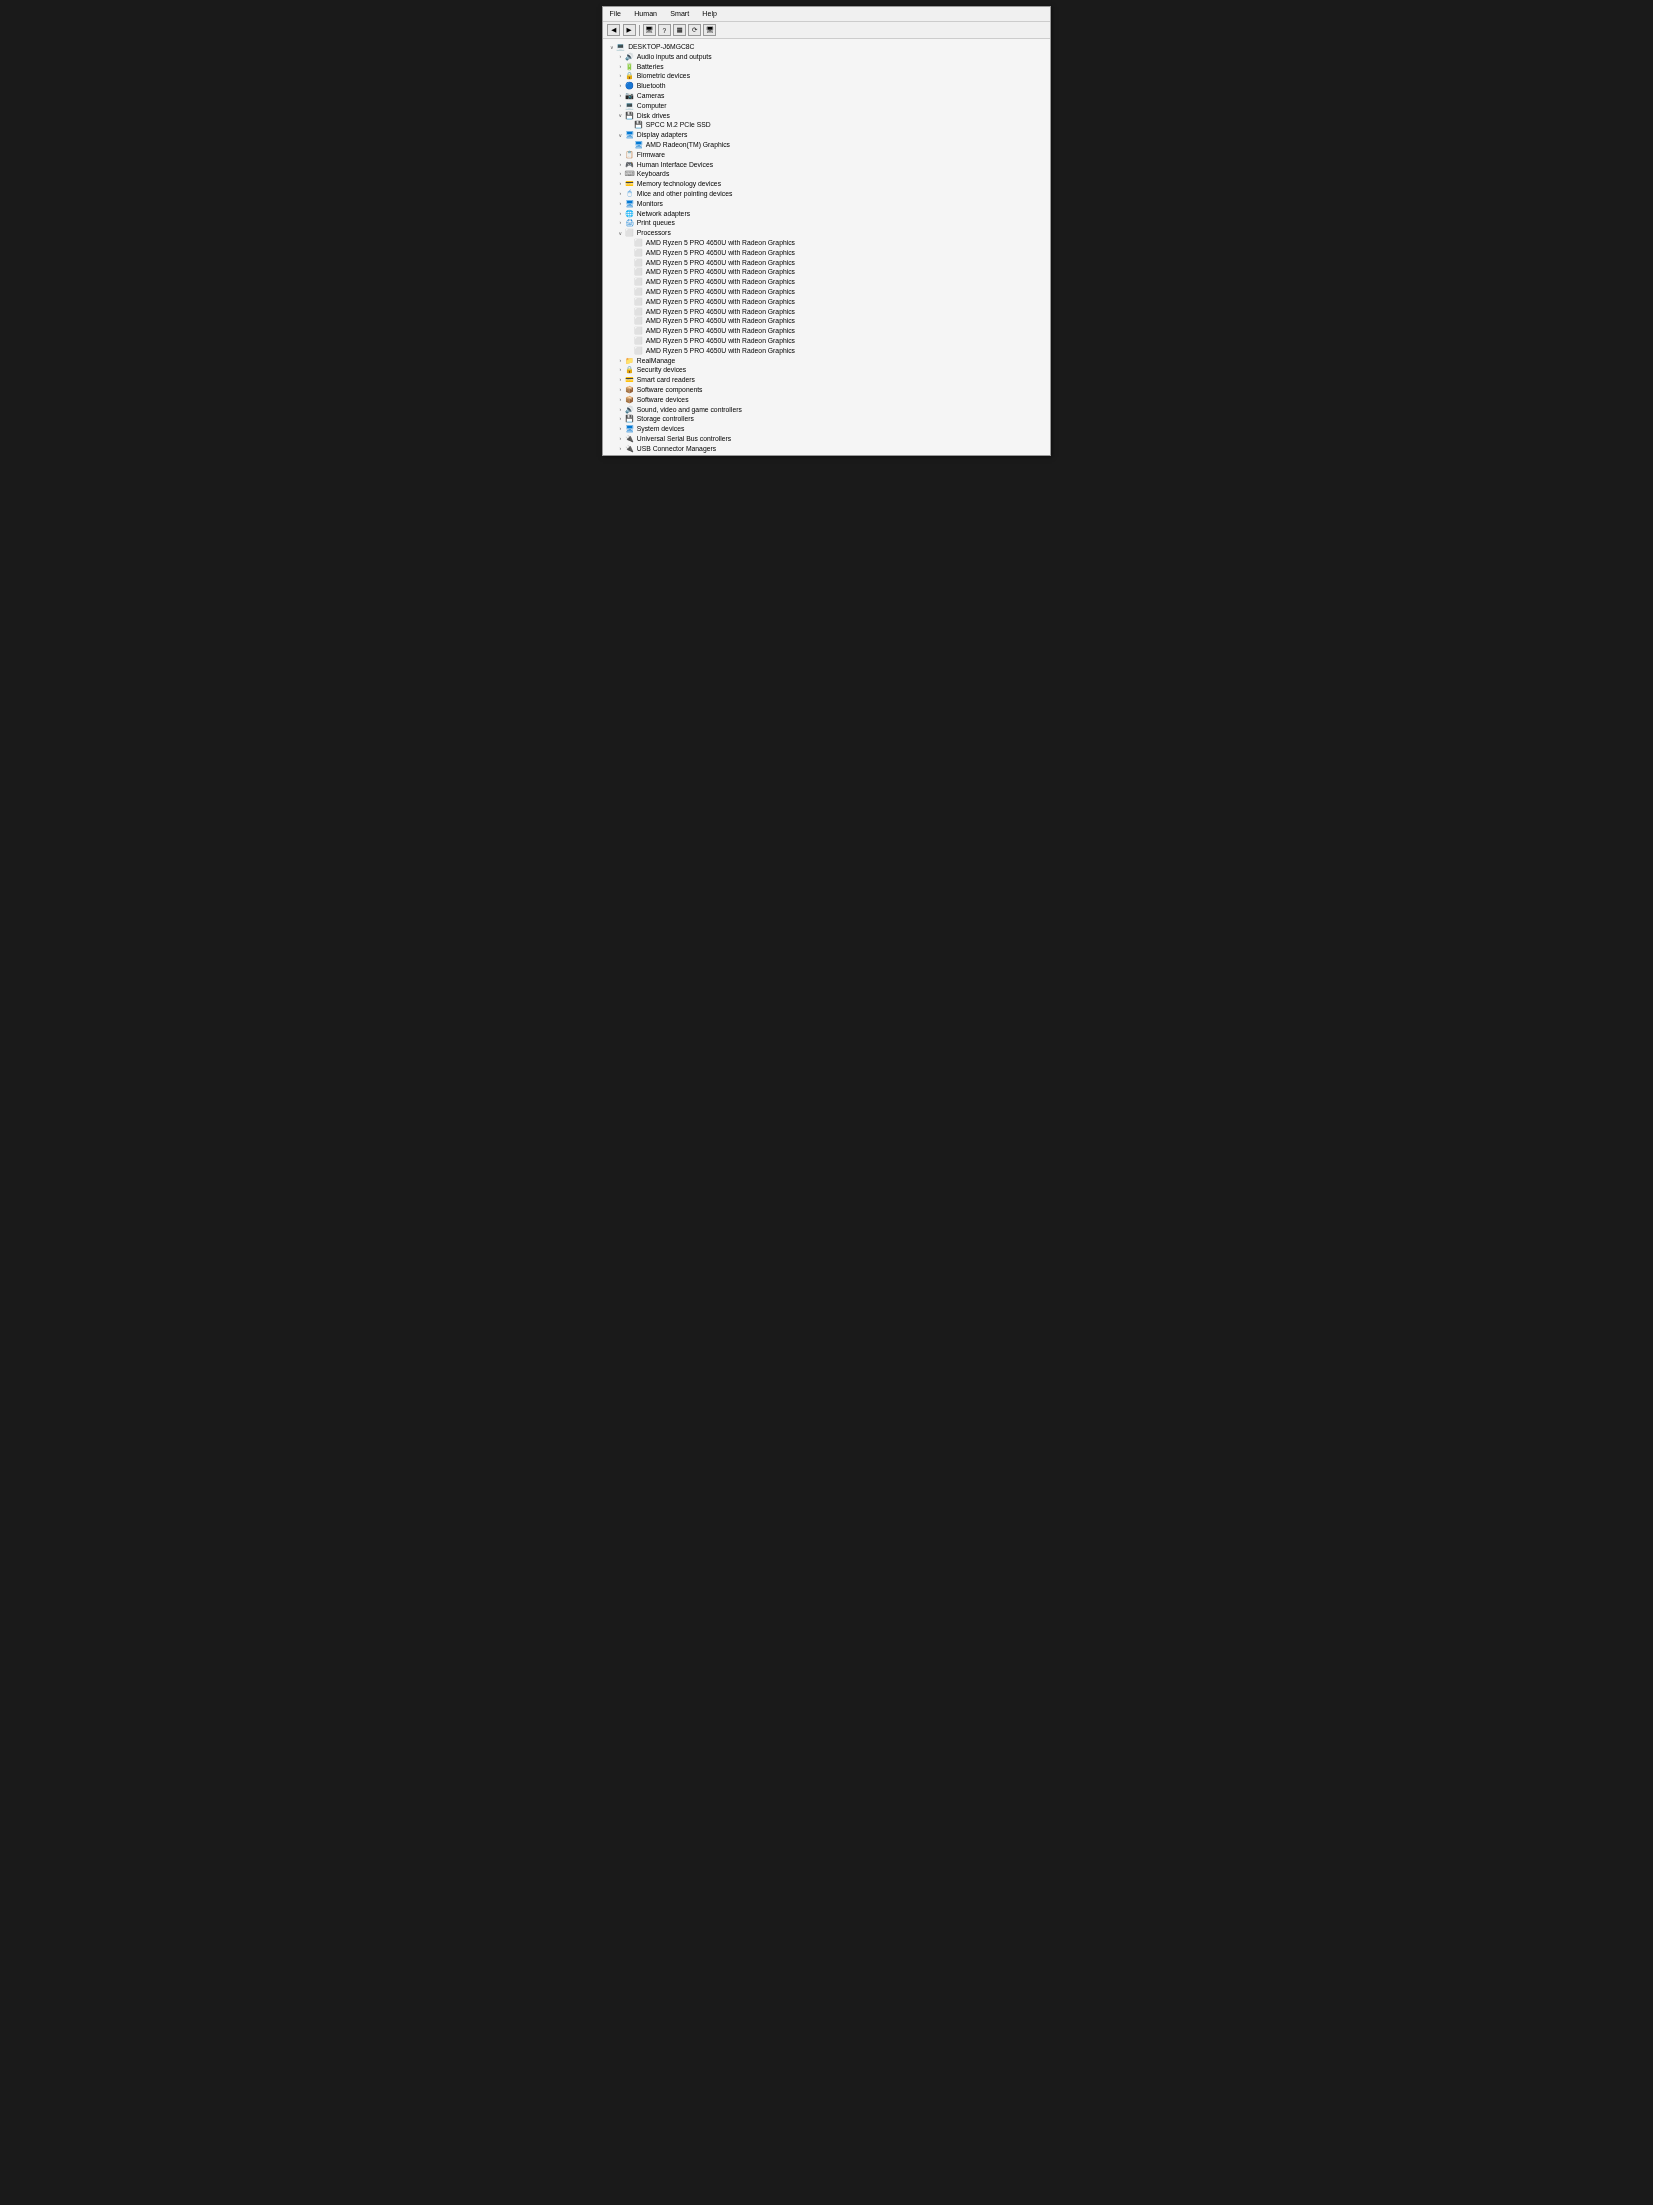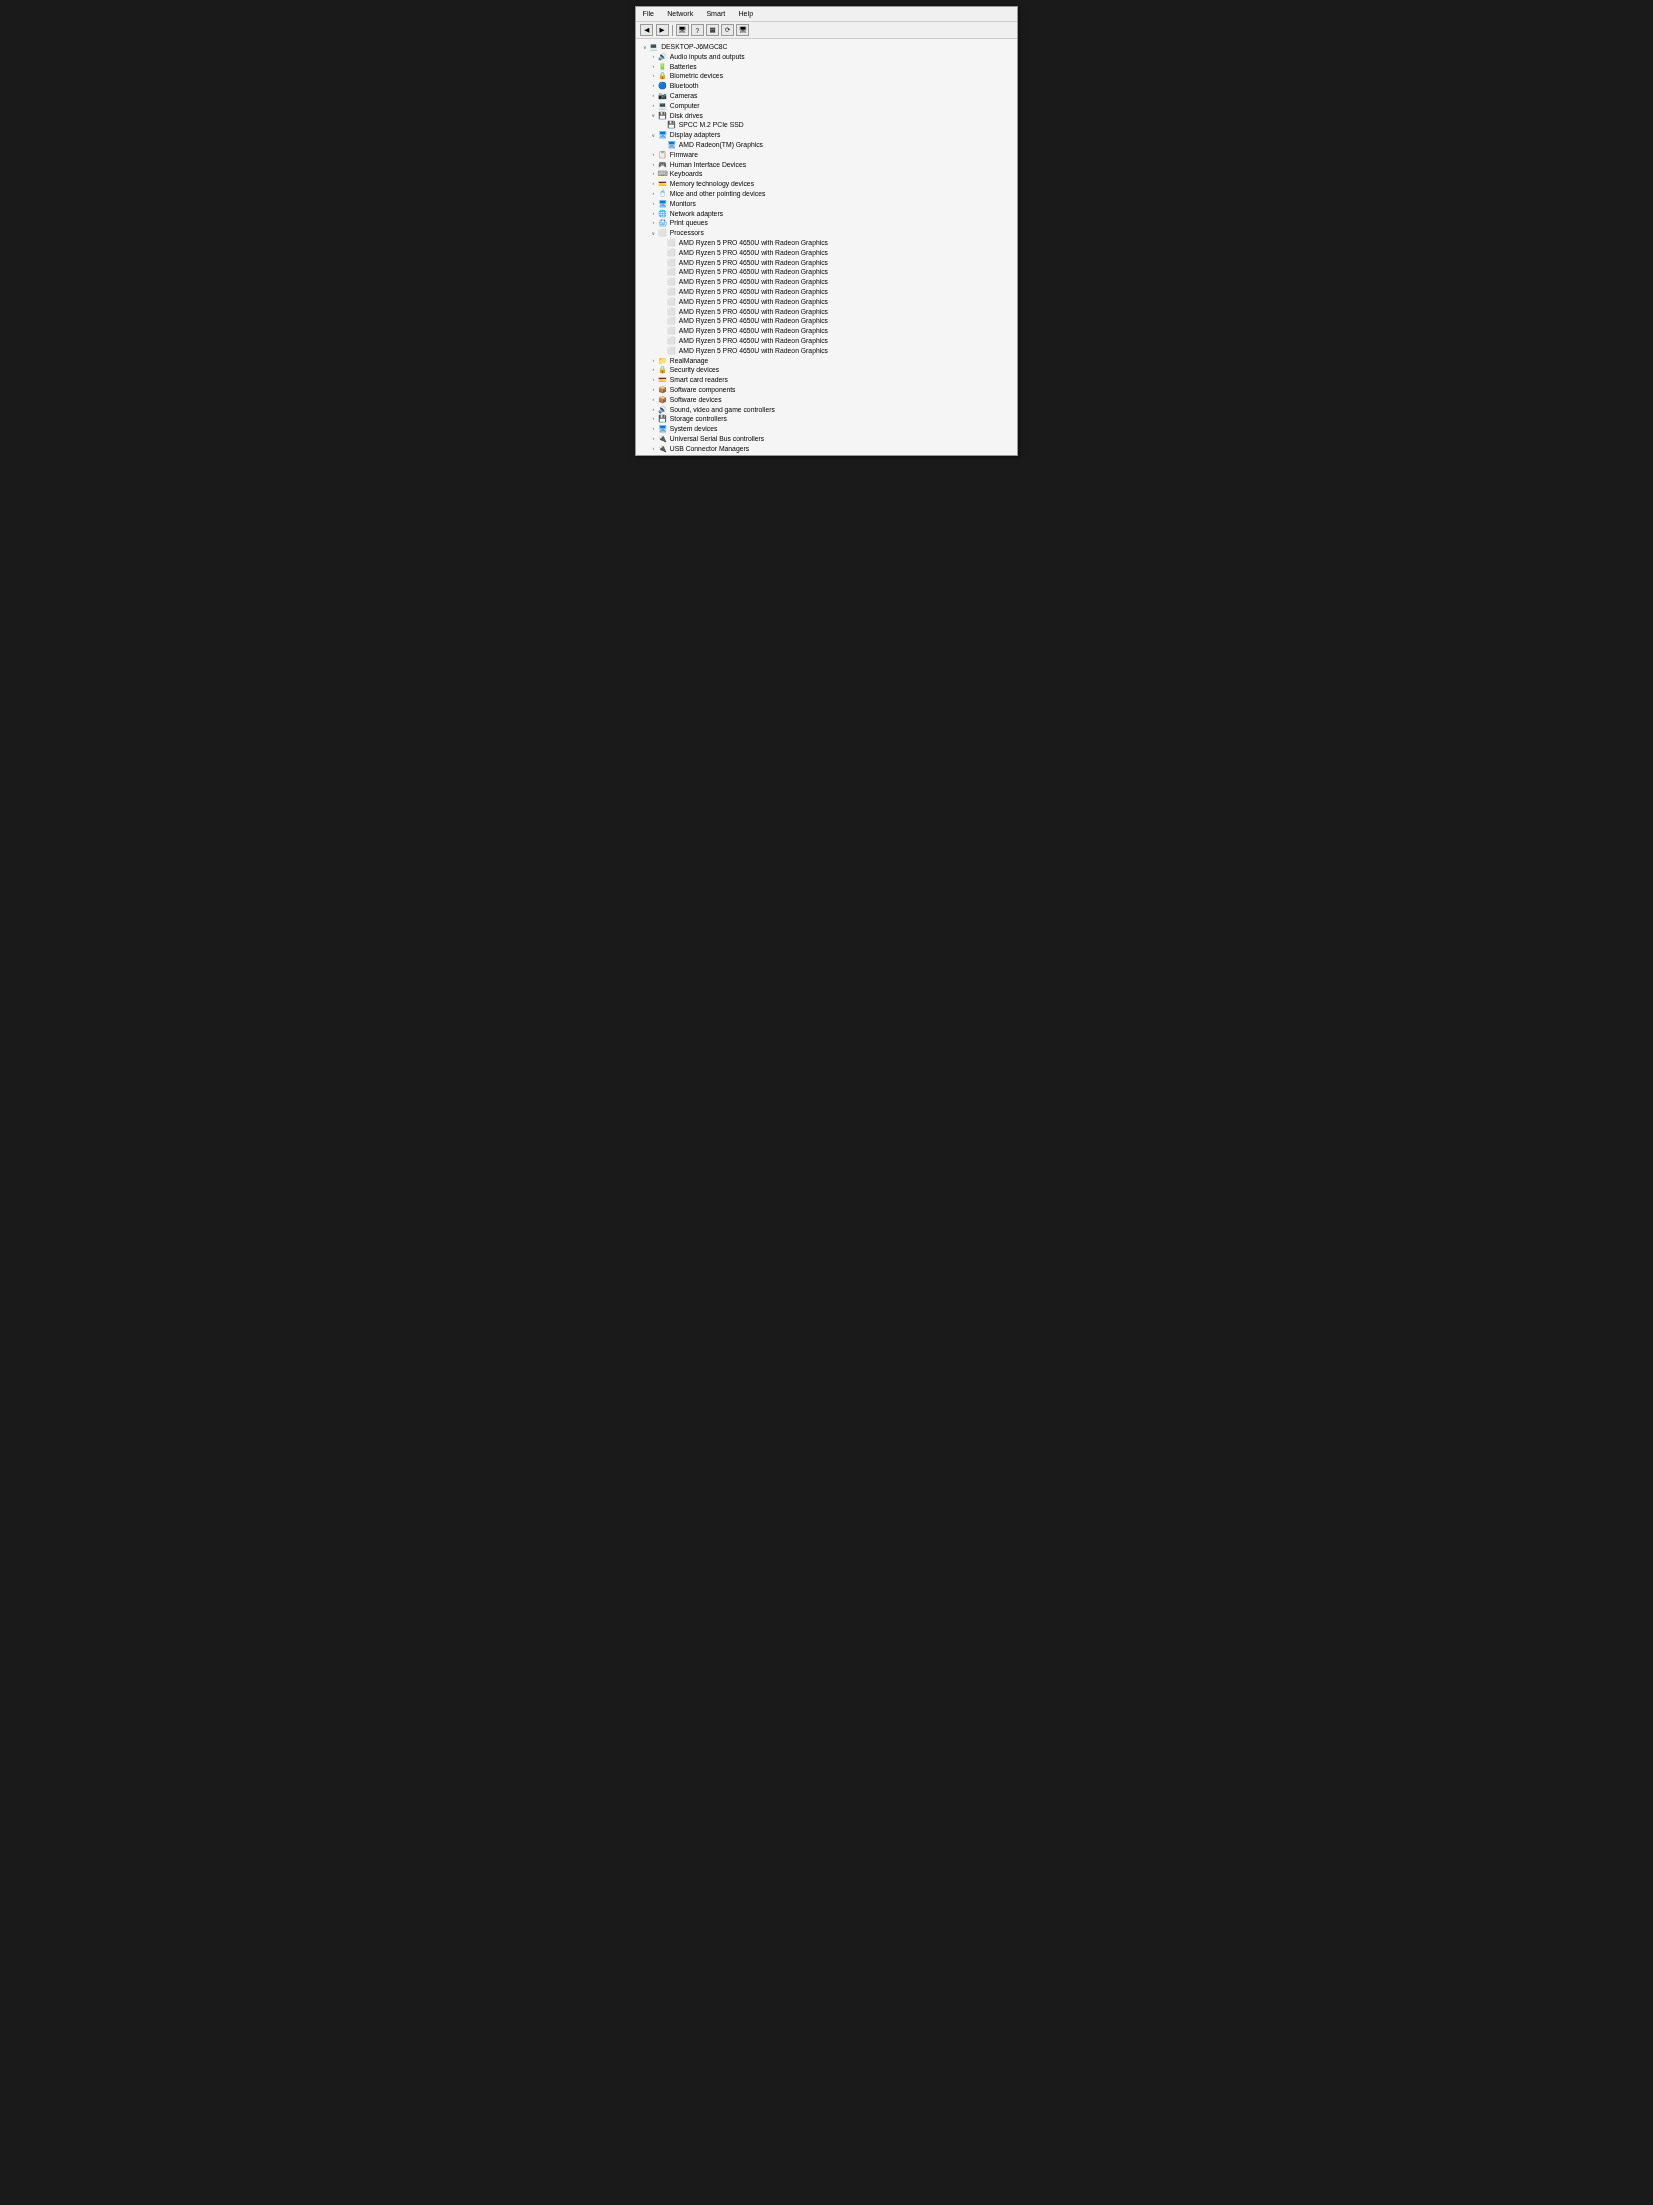--- a/index.html
+++ b/index.html
@@ -7,21 +7,21 @@
       background: #1a1a1a;
       font-family: 'Segoe UI', Tahoma, Geneva, Verdana, sans-serif;
       display: flex;
       justify-content: center;
       align-items: flex-start;
       min-height: 100vh;
       padding: 5.5px;
     }
     .window {
       background: #f0f0f0;
-      width: 383px;
+      width: 449px;
       border: 0.5px solid #999;
       box-shadow: 1.1px 1.1px 4.4px rgba(0,0,0,0.5);
     }
     .menubar {
       background: #f0f0f0;
       padding: 2.2px 4.4px;
       display: flex;
       gap: 8.8px;
       border-bottom: 0.5px solid #ccc;
       font-size: 7.1px;
@@ -103,21 +103,21 @@
     .icon-gray { color: #666; }
     .icon-orange { color: #d83b01; }
   </style>
 </head>
 <body>
 
 <div class="window">
 
   <div class="menubar">
     <span>File</span>
-    <span>Network</span>
+    <span>Human</span>
     <span>Smart</span>
     <span>Help</span>
   </div>
 
   <div class="toolbar">
     <div class="toolbar-btn">◀</div>
     <div class="toolbar-btn">▶</div>
     <div class="toolbar-sep"></div>
     <div class="toolbar-btn">🖥</div>
     <div class="toolbar-btn">?</div>

